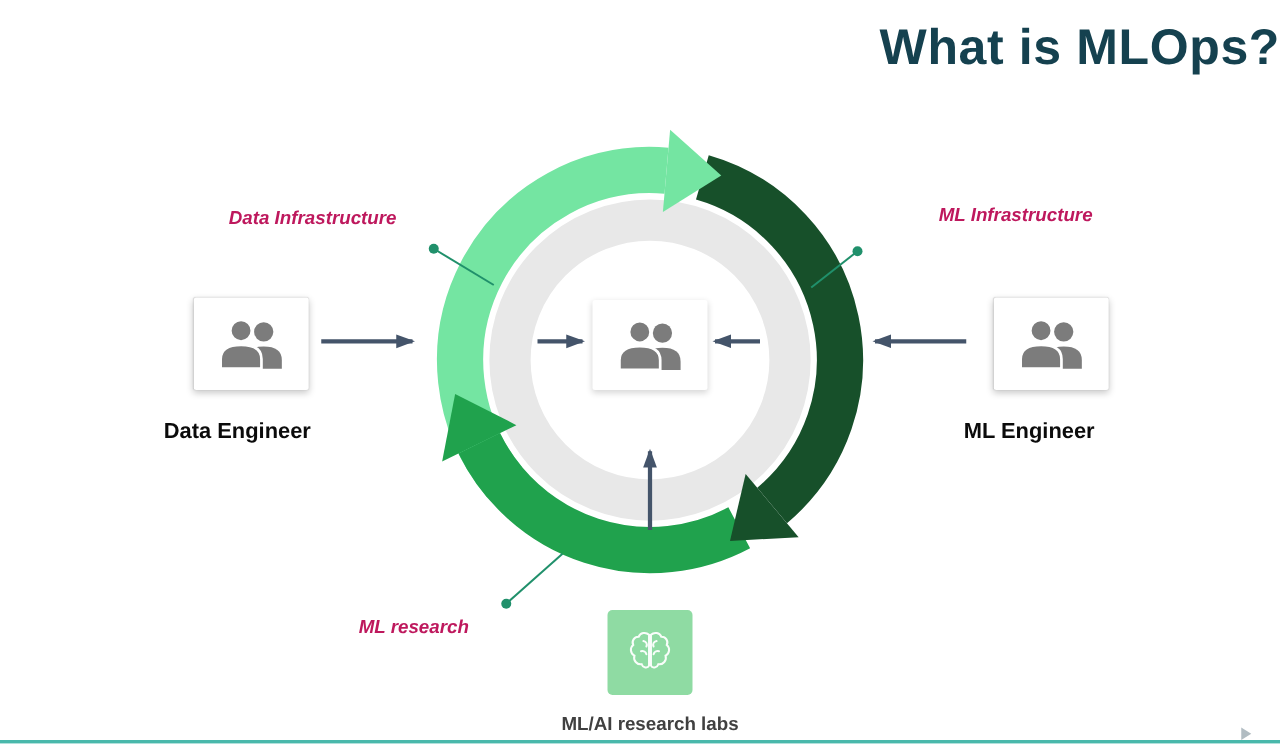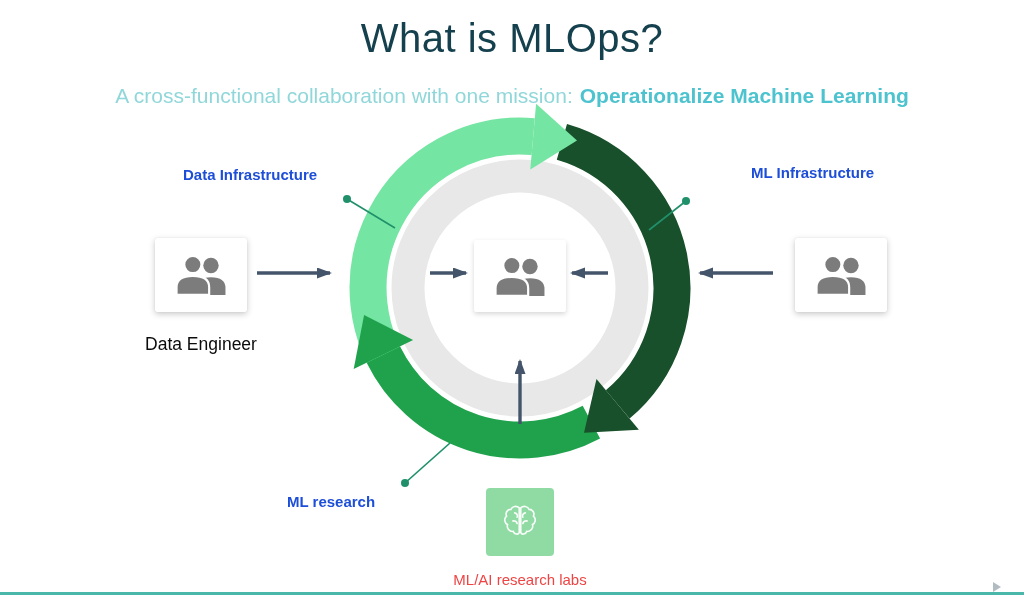--- a/index.html
+++ b/index.html
@@ -1,73 +1,70 @@
 <!DOCTYPE html>
 <html style="--title: #15414f; --subtitle: #90d7da; --subtitle-highlight: #4cc3ce; --arc-mint: #74e5a2; --arc-dark: #17502a; --arc-green: #20a24d; --ring-gray: #e8e8e8; --arrow: #44546a; --leader: #20906b; --icon-gray: #7c7c7c; --labs-bg: #8fdba3; --bottom-bar: #35b0a2;"><head>
 <meta charset="utf-8">
 <style>
   html,body { margin:0; padding:0; background:#fff; }
   .stage {
     position:relative; width:1024px; height:595px; background:#ffffff;
     overflow:hidden; font-family:"Liberation Sans", sans-serif;
   }
   .page-title {
-    position:absolute; top:16px; left:0; width:100%; text-align:center;
-    font-size:40px; font-weight:400; letter-spacing:.5px;
+    position:absolute; top:16px; left:0; width:100%; text-align:right;
+    font-size:40px; font-weight:700; letter-spacing:.5px;
     color:var(--title,#15414f);
   }
   .subtitle {
     position:absolute; top:84px; left:0; width:100%; text-align:center;
     font-size:21px; font-weight:500; color:var(--subtitle,#90d7da);
   }
   .subtitle .hl { color:var(--subtitle-highlight,#4cc3ce); font-weight:700; margin-left:7px; }
   .diagram-svg { position:absolute; left:0; top:0; pointer-events:none; }
   .ann {
-    position:absolute; font-weight:700; font-size:15px;
-    color:#1d4ed8; white-space:nowrap;
+    position:absolute; font-style:italic; font-weight:700; font-size:15px;
+    color:#be185d; white-space:nowrap;
   }
   .role {
-    position:absolute; font-weight:400; font-size:17.5px; color:#0b0b0b;
-    text-align:center; white-space:nowrap;
+    position:absolute; font-weight:700; font-size:17.5px; color:#0b0b0b;
+    white-space:nowrap;
   }
   .card {
     position:absolute; background:#fff; border-radius:2px;
     box-shadow:0 2px 6px rgba(0,0,0,.22), 0 0 1px rgba(0,0,0,.15);
     display:flex; align-items:center; justify-content:center;
   }
   .card.center { box-shadow:0 2px 5px rgba(0,0,0,.16); }
   .labs-tile {
     position:absolute; left:486px; top:488px; width:68px; height:68px;
     background:var(--labs-bg,#8fdba3); border-radius:4px;
     display:flex; align-items:center; justify-content:center;
   }
   .labs-label {
     position:absolute; left:425px; top:571px; width:190px; text-align:center;
-    font-weight:400; font-size:15px; color:#ef4444;
+    font-weight:700; font-size:15px; color:#404040;
   }
   .bottom-bar {
     position:absolute; left:0; bottom:0; width:100%; height:3px;
     background:var(--bottom-bar,#35b0a2); opacity:.9;
   }
   .corner-mark {
     position:absolute; left:993px; top:582px; width:0; height:0;
     border-left:8px solid #97a5ad; border-top:5px solid transparent;
     border-bottom:5px solid transparent; opacity:.75;
   }
 </style>
 </head>
 <body>
 
 <div class="stage">
 
   <div class="page-title">What is MLOps?</div>
 
-  <div class="subtitle">
-    <span>A cross-functional collaboration with one mission:</span><span class="hl">Operationalize Machine Learning</span>
-  </div>
 
   <svg class="diagram-svg" width="1024" height="595" viewBox="0 0 1024 595">
     <defs>
       <marker id="ah" markerUnits="userSpaceOnUse" markerWidth="16" markerHeight="12" refX="13" refY="5.5" orient="auto">
         <path d="M0 0 L15 5.5 L0 11 Z" style="fill:var(--arrow,#44546a)"></path>
       </marker>
     </defs>
 
     <circle cx="520" cy="288" r="112" fill="none" stroke-width="33" style="stroke:var(--ring-gray,#e8e8e8)"></circle>
 
@@ -141,20 +138,21 @@
       <g style="fill:var(--icon-gray,#7c7c7c)">
         <circle cx="43" cy="13.5" r="8.5"></circle>
         <path d="M27 46 L27 38.5 Q27 26.5 43 26.5 Q59 26.5 59 38.5 L59 46 Z"></path>
         <g stroke="#fff" stroke-width="2.4">
           <circle cx="23" cy="12.5" r="9.5"></circle>
           <path d="M5 46 L5 37.5 Q5 25 23 25 Q41 25 41 37.5 L41 46 Z"></path>
         </g>
       </g>
     </svg>
   </div>
+  <div class="role" style="left:771px; top:334px; width:140px;">ML Engineer</div>
 
   <div class="labs-tile">
     <svg width="46" height="46" viewBox="0 0 48 48">
       <g stroke="#ffffff" stroke-width="1.7" fill="none" stroke-linecap="round" opacity="0.95">
         <path d="M23.2 9.2 C20.5 6.6 15.8 7.4 14.6 10.8 C10.8 10.6 8.4 14.6 10.0 17.8 C7.0 20.2 7.6 25.0 11.0 26.6 C9.8 30.6 13.0 34.4 17.0 33.8 C18.0 36.8 22.0 37.6 23.2 35.0 L23.2 9.2 Z"></path>
         <path d="M24.8 9.2 C27.5 6.6 32.2 7.4 33.4 10.8 C37.2 10.6 39.6 14.6 38.0 17.8 C41.0 20.2 40.4 25.0 37.0 26.6 C38.2 30.6 35.0 34.4 31.0 33.8 C30.0 36.8 26.0 37.6 24.8 35.0 L24.8 9.2 Z"></path>
         <path d="M18.5 14.5 c2.5 0.5 3.5 2.5 2.5 4.5"></path>
         <path d="M29.5 14.5 c-2.5 0.5 -3.5 2.5 -2.5 4.5"></path>
         <path d="M16.5 23.0 c2.0 -0.5 4.0 0.5 4.5 2.5"></path>
         <path d="M31.5 23.0 c-2.0 -0.5 -4.0 0.5 -4.5 2.5"></path>

